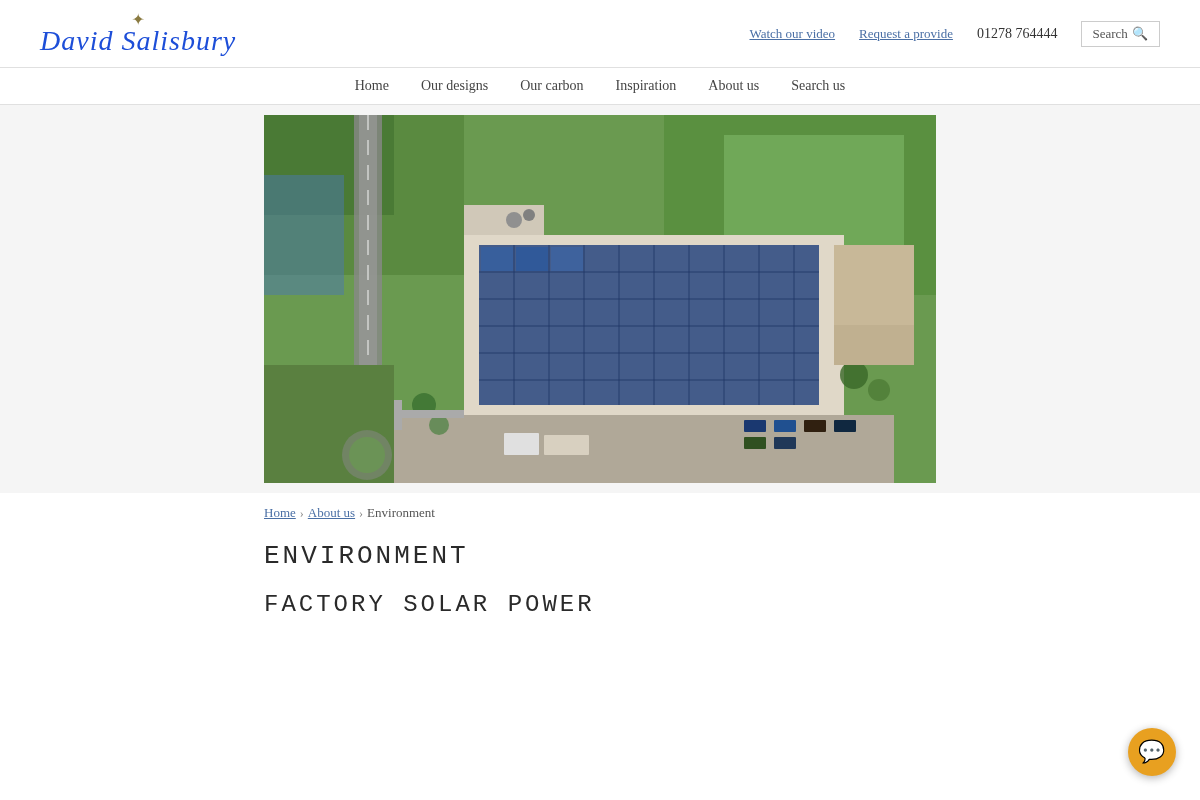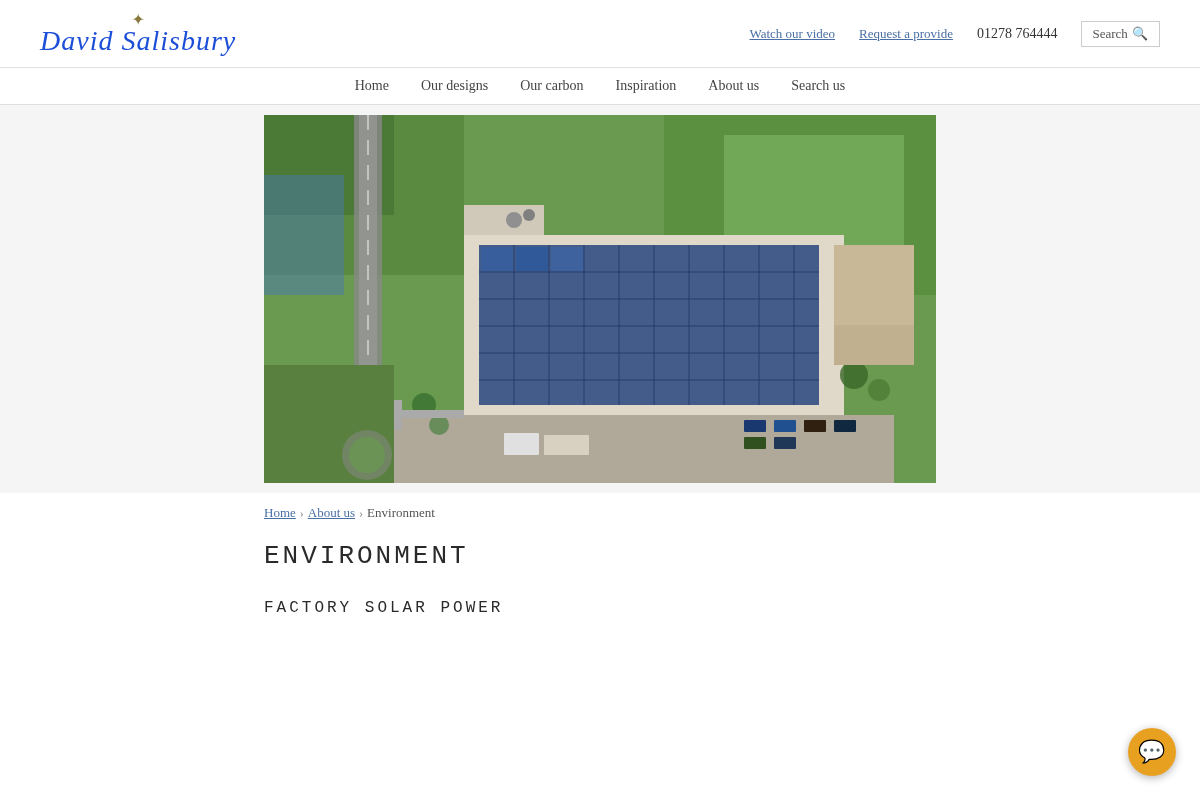--- a/index.html
+++ b/index.html
@@ -131,26 +131,26 @@
 
     .body-text {
       font-size: 13.5px;
       line-height: 1.65;
       color: #444;
       margin-bottom: 14px;
     }
 
     .section-title {
       font-family: 'Courier New', monospace;
-      font-size: 16px;
+      font-size: 24px;
       font-weight: normal;
       letter-spacing: 3px;
       color: #2a2a2a;
       text-transform: uppercase;
-      margin: 28px 0 16px 0;
+      margin: 20px 0 16px 0;
     }
 
     
     .chat-button {
       position: fixed;
       bottom: 24px;
       right: 24px;
       width: 48px;
       height: 48px;
       background: #e8a020;

